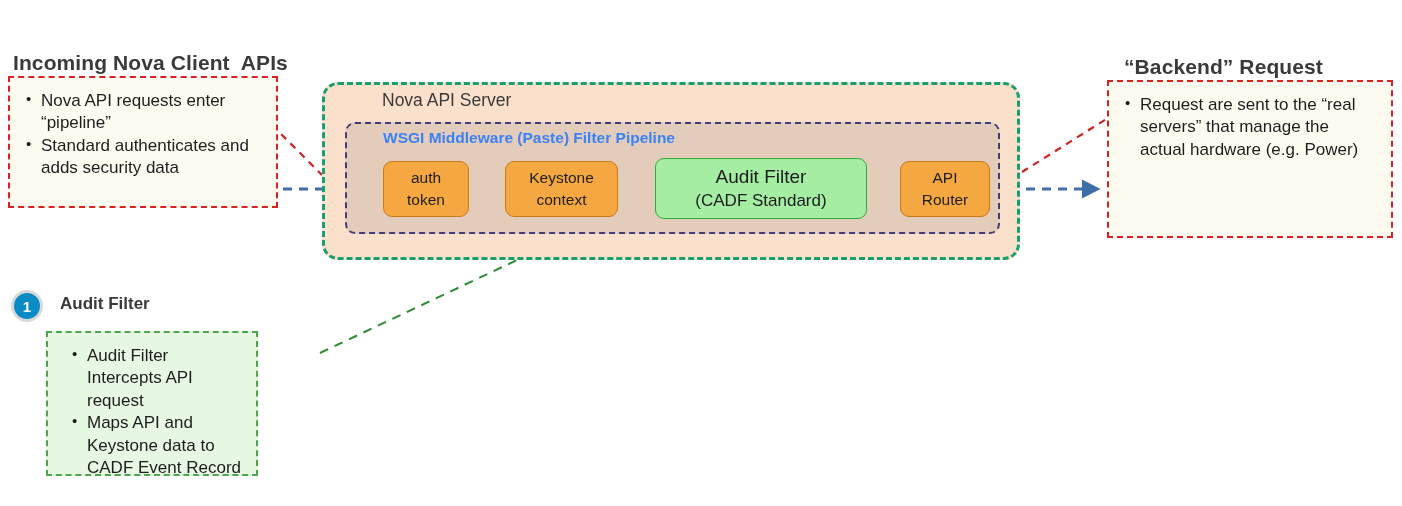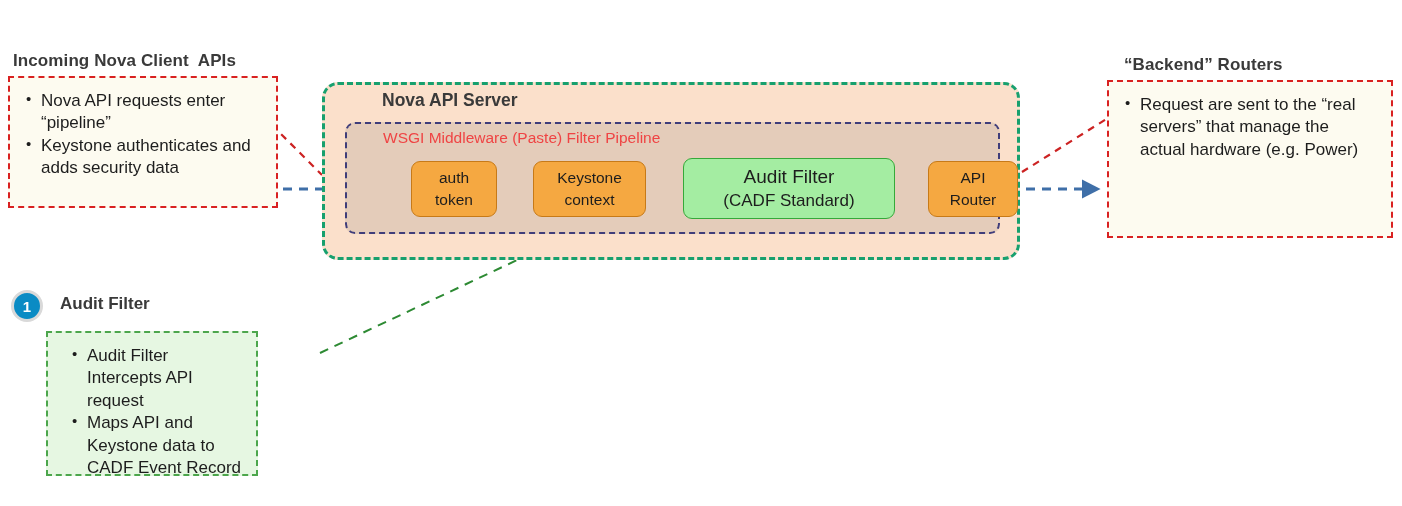--- a/index.html
+++ b/index.html
@@ -17,21 +17,21 @@
     height: 506px;
     background: #ffffff;
     overflow: hidden;
   }
 
   
   .section-heading {
     position: absolute;
     font-family: "Liberation Sans", sans-serif;
     font-weight: bold;
-    font-size: 17px;
+    font-size: 21px;
     color: #3a3a3a;
     letter-spacing: 0.1px;
     white-space: pre;
   }
 
   
   .callout {
     position: absolute;
     box-sizing: border-box;
   }
@@ -69,56 +69,55 @@
   #server-container {
     position: absolute;
     box-sizing: border-box;
     background: #fbe0cb;
     border: 3px dashed #17a06e;
     border-radius: 16px;
   }
   #server-title {
     position: absolute;
     font-family: "Liberation Sans", sans-serif;
-    font-weight: bold;
+    font-weight: normal;
     font-size: 17.5px;
     color: #3a3a3a;
     white-space: nowrap;
   }
 
   
   #wsgi-panel {
     position: absolute;
     box-sizing: border-box;
     background: rgba(175,160,150,0.30);
     border: 2px dashed #3f3d7a;
     border-radius: 10px;
   }
   #wsgi-title {
     position: absolute;
     font-family: "Liberation Sans", sans-serif;
-    font-weight: normal;
+    font-weight: bold;
     font-size: 15.5px;
-    color: #ef4444;
+    color: #3b82f6;
     white-space: nowrap;
   }
 
   
   .stage {
     position: absolute;
     box-sizing: border-box;
     border-radius: 9px;
     display: flex;
     flex-direction: column;
     align-items: center;
     justify-content: center;
     text-align: center;
     font-family: "Liberation Sans", sans-serif;
     color: #1d1d1d;
-    margin-left: 28px;
   }
   .stage-orange {
     background: #f5a841;
     border: 1.6px solid #c77a18;
   }
   .stage-orange .line1,
   .stage-orange .line2 {
     font-size: 15.5px;
     line-height: 1.42;
   }
@@ -197,25 +196,25 @@
     <line x1="868" y1="189" x2="893" y2="189" stroke="#3f6fa8" stroke-width="3" stroke-dasharray="8,6" marker-end="url(#arrowblue)"></line>
 
     <line x1="994" y1="189" x2="1085" y2="189" stroke="#3f6fa8" stroke-width="3" stroke-dasharray="9,7" marker-end="url(#arrowblue)"></line>
   </svg>
 
   <div class="section-heading" style="left:13px; top:51px;">Incoming Nova Client  APIs</div>
 
   <div class="callout callout-red" style="left:8px; top:76px; width:270px; height:132px;">
     <ul class="bullet-list" style="margin:12px 12px 0 14px;">
       <li>Nova API requests enter “pipeline”</li>
-      <li>Keystone authenticates and adds security data</li>
+      <li>Standard authenticates and adds security data</li>
     </ul>
   </div>
 
-  <div class="section-heading" style="left:1124px; top:55px;">“Backend” Routers</div>
+  <div class="section-heading" style="left:1124px; top:55px;">“Backend” Request</div>
 
   <div class="callout callout-red" style="left:1107px; top:80px; width:286px; height:158px;">
     <ul class="bullet-list" style="margin:12px 12px 0 14px;">
       <li>Request are sent to the “real servers” that manage the actual hardware (e.g. Power)</li>
     </ul>
   </div>
 
   <div id="server-container" style="left:322px; top:82px; width:698px; height:178px;"></div>
 
   <div id="server-title" style="left:382px; top:90px;">Nova API Server</div>

